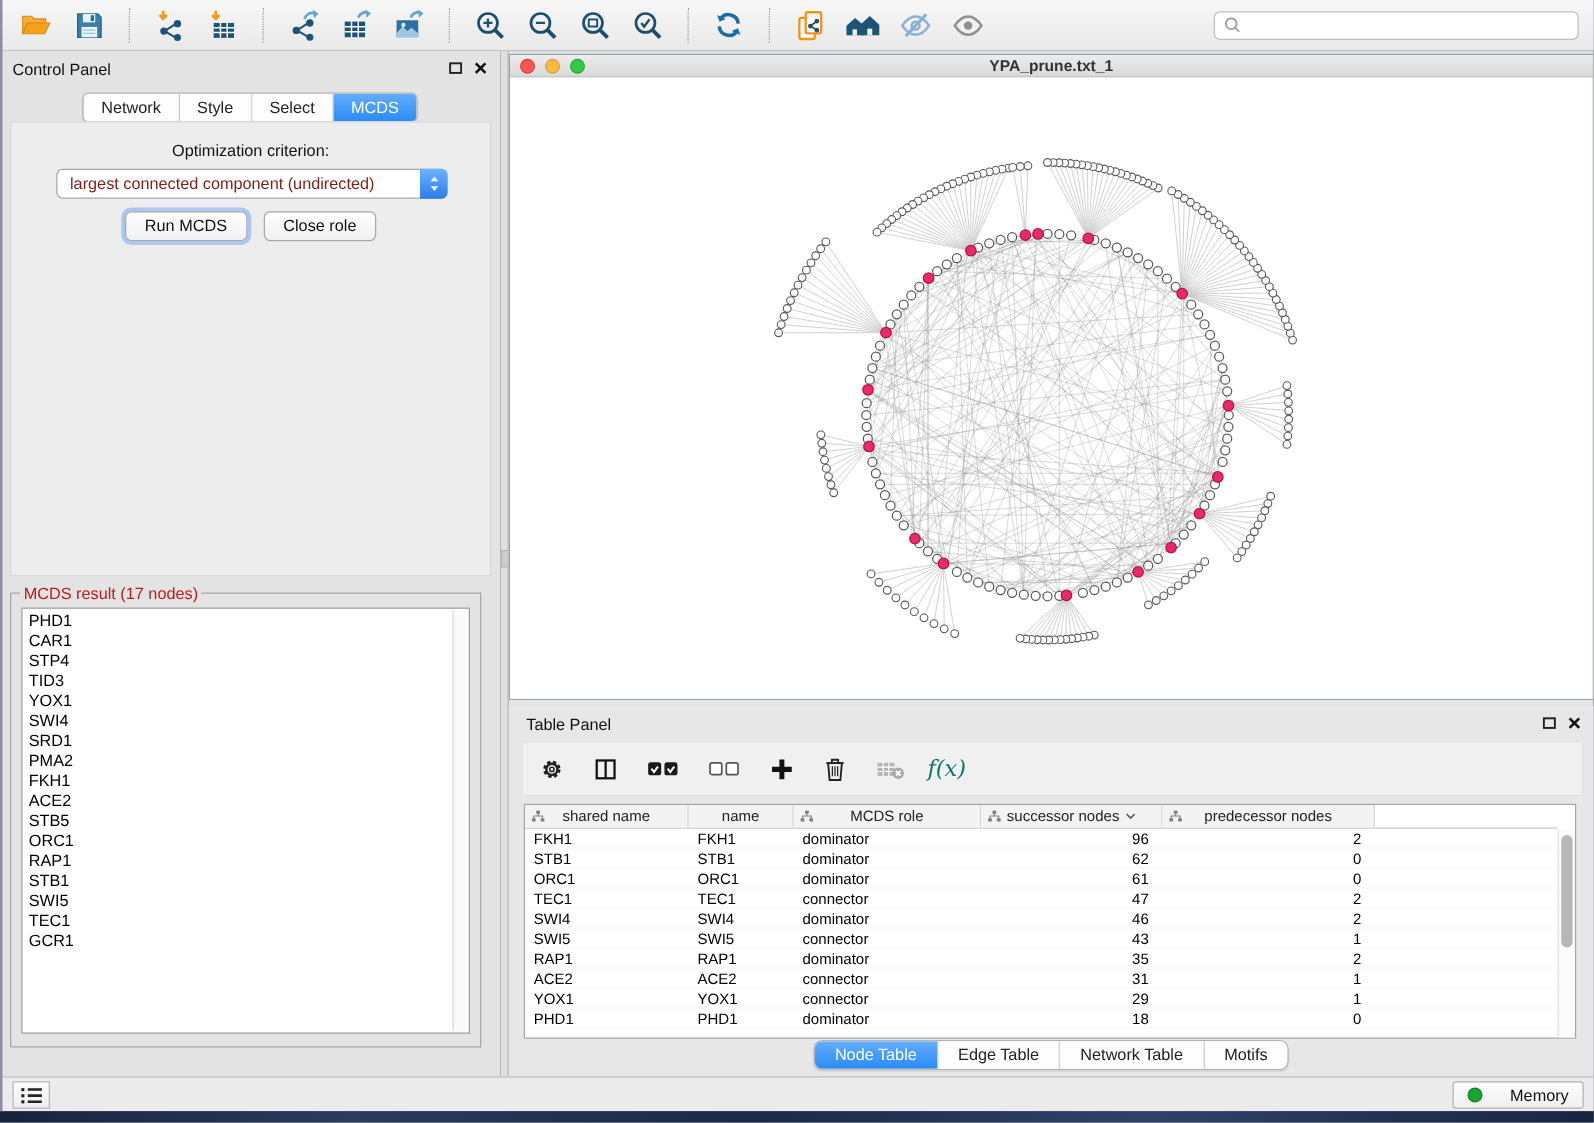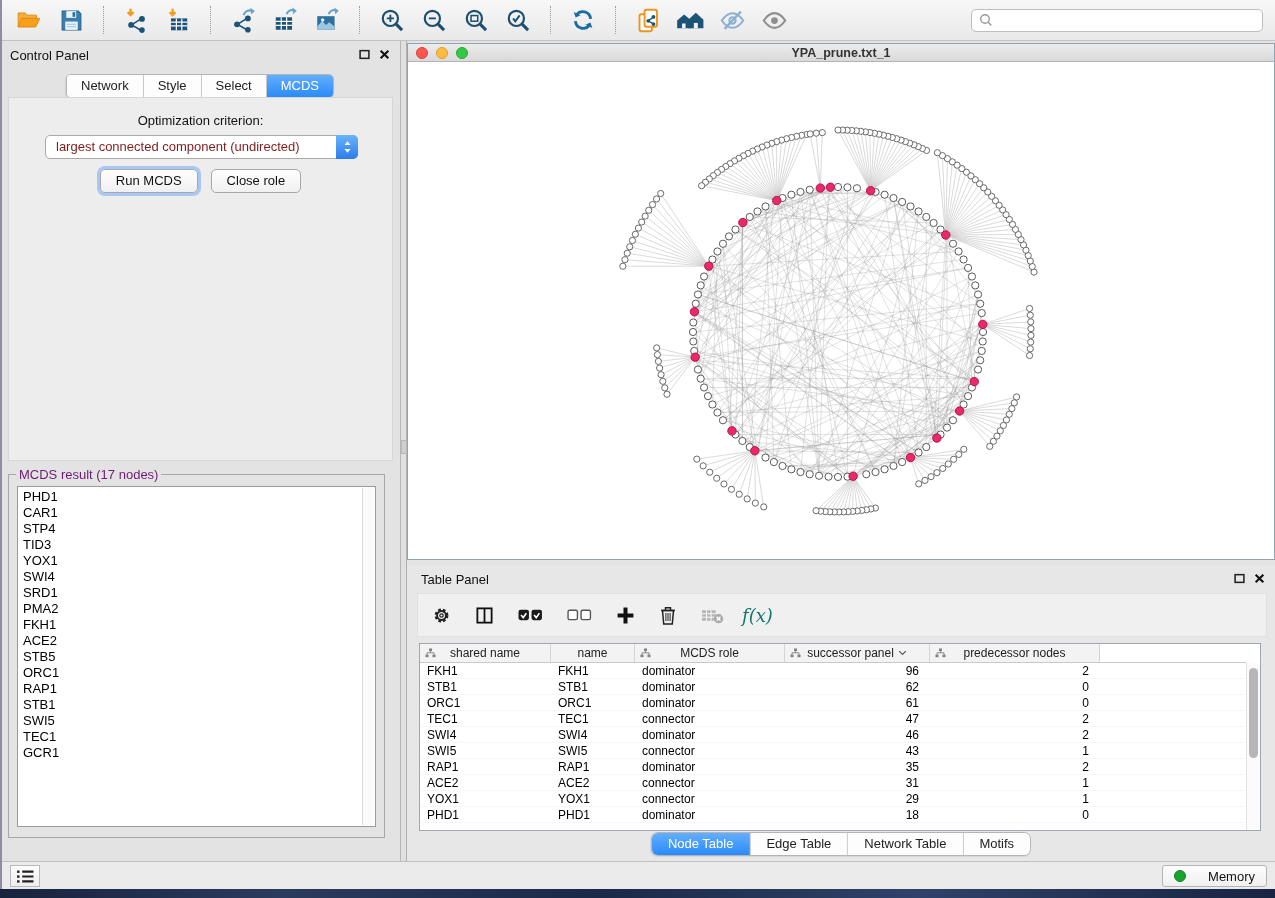--- a/index.html
+++ b/index.html
@@ -67,21 +67,21 @@
   #btn-row { position:absolute; top:71px; width:100%; display:flex; justify-content:center; gap:13px; }
   .mac-btn {
     padding:3px 15px 4px; font-size:13px; color:#111;
     background:linear-gradient(#ffffff,#f0f0f0); border:1px solid #a8a8a8; border-radius:5px;
   }
   #run-btn { box-shadow:0 0 0 3px rgba(110,170,252,.55); }
   #mcds-fieldset {
     position:absolute; left:8px; top:426px; width:377px; height:371px;
     border:1px solid #a8a8a8; padding:0; margin:0;
   }
-  #mcds-fieldset legend { font-size:13px; color:#701a75; margin-left:7px; padding:0 3px; }
+  #mcds-fieldset legend { font-size:13px; color:#b91c1c; margin-left:7px; padding:0 3px; }
   #mcds-listbox {
     position:absolute; left:8px; right:8px; top:4px; bottom:10px;
     background:#fff; border:1px solid #9a9a9a;
   }
   #mcds-list { position:absolute; inset:2px 15px 2px 3px; overflow:hidden; }
   .mcds-item { font-size:13px; line-height:16px; color:#000; padding-left:2px; }
   #mcds-scroll {
     position:absolute; top:1px; bottom:1px; right:1px; width:12px;
     background:#fafafa; border-left:1px solid #dcdcdc;
   }
@@ -1105,21 +1105,21 @@
             </svg>
             <span>MCDS role</span>
           </div>
           <div class="th" style="width: 145px;">
             <svg width="11" height="10" viewBox="0 0 11 10">
               <rect x="4" y="0.5" width="3" height="2.6" fill="#808080"></rect>
               <rect x="0.5" y="6.6" width="3" height="2.6" fill="#808080"></rect>
               <rect x="7.5" y="6.6" width="3" height="2.6" fill="#808080"></rect>
               <path d="M5.5 3.1v1.7M2 6.6V4.8h7v1.8" stroke="#808080" fill="none" stroke-width="0.9"></path>
             </svg>
-            <span>successor panel</span>
+            <span>successor nodes</span>
             <svg width="9" height="6" viewBox="0 0 9 6">
               <path d="M1.2 1.2l3.3 3.3 3.3-3.3" stroke="#555" stroke-width="1.2" fill="none"></path>
             </svg>
           </div>
           <div class="th" style="width: 170px;">
             <svg width="11" height="10" viewBox="0 0 11 10">
               <rect x="4" y="0.5" width="3" height="2.6" fill="#808080"></rect>
               <rect x="0.5" y="6.6" width="3" height="2.6" fill="#808080"></rect>
               <rect x="7.5" y="6.6" width="3" height="2.6" fill="#808080"></rect>
               <path d="M5.5 3.1v1.7M2 6.6V4.8h7v1.8" stroke="#808080" fill="none" stroke-width="0.9"></path>

